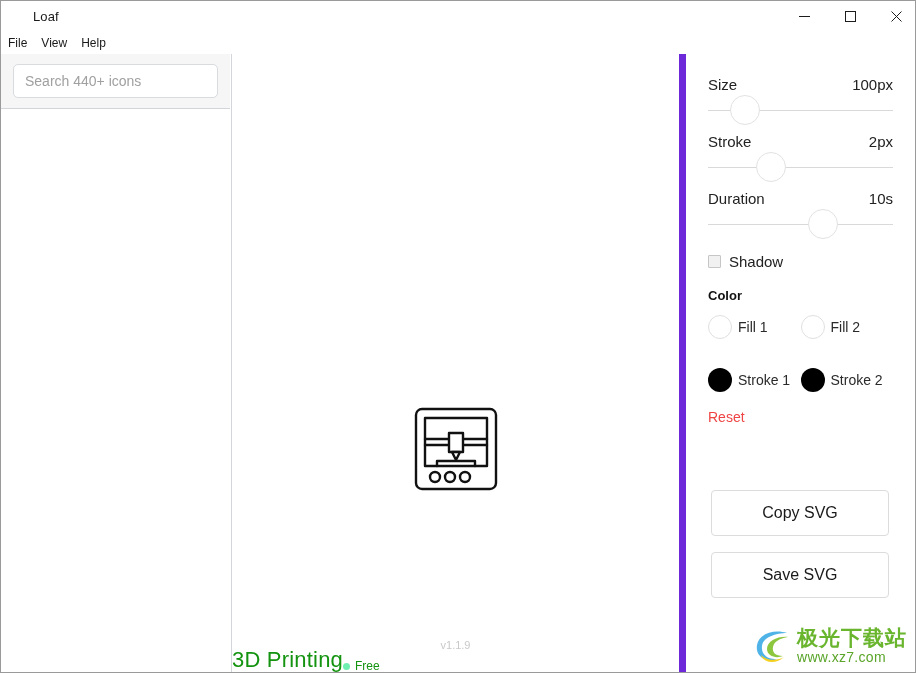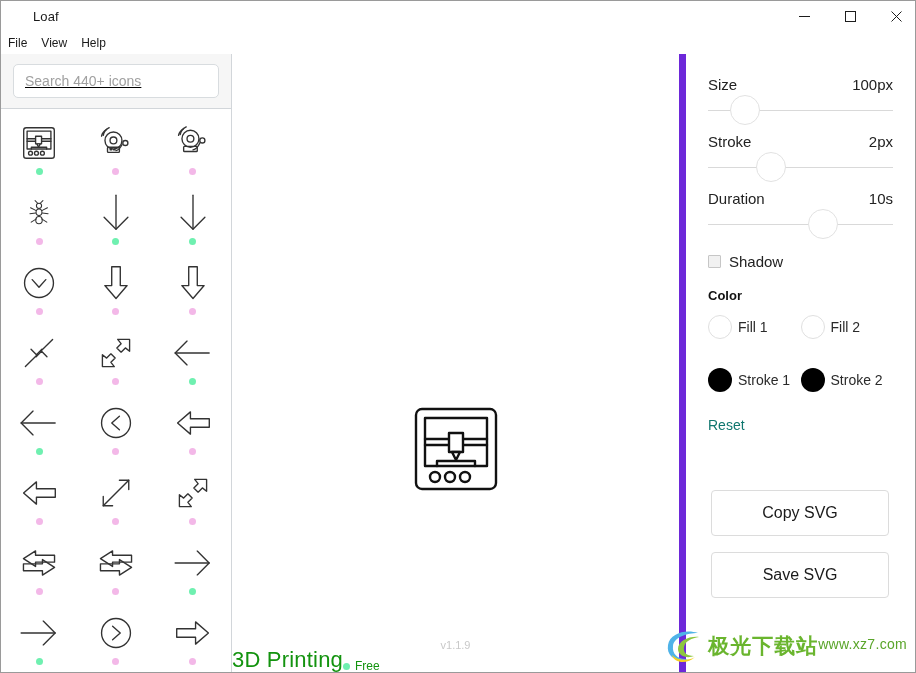--- a/index.html
+++ b/index.html
@@ -62,24 +62,23 @@
     position: absolute; top: 53px; left: 0;
     width: 914px; height: 619px;
     display: flex;
   }
 
   
   .sidebar {
     width: 231px; height: 619px;
     box-sizing: border-box;
     border-right: 1px solid #d2d6da;
-    display: flex; flex-direction: column;
+    display: flex; flex-direction: row;
     background: #ffffff;
     position: relative;
-    text-decoration: underline;
   }
   .search-wrap {
     height: 55px;
     box-sizing: border-box;
     background: #f6f6f6;
     border-bottom: 1px solid #d2d6da;
     display: flex; align-items: center;
     padding: 0 12px;
   }
   .search-input {
@@ -232,23 +231,23 @@
   .swatch {
     width: 24px; height: 24px;
     border-radius: 50%;
     box-sizing: border-box;
   }
   .swatch.empty { background: #ffffff; border: 1px solid #e0e0e0; }
   .swatch.filled { background: #000000; }
   .swatch-label { font-size: 14px; color: #2a2a2a; }
 
   .reset {
-    margin-top: 25px;
+    margin-top: 17px;
     font-size: 14px;
-    color: #0f766e;
+    color: #ef4444;
   }
 
   .action-btn {
     margin-top: 0;
     width: 178px; height: 46px;
     box-sizing: border-box;
     border: 1px solid #dcdcdc;
     border-radius: 4px;
     background: #ffffff;
     font-size: 16px;
@@ -260,21 +259,21 @@
   #save-svg-button { position: absolute; left: 25px; top: 498px; }
 
   
   .watermark {
     position: absolute;
     right: 8px; bottom: 6px;
     display: flex; align-items: center;
     gap: 4px;
     pointer-events: none;
   }
-  .wm-text { display: flex; line-height: 1; justify-content: center; }
+  .wm-text { display: flex; flex-direction: column; line-height: 1; justify-content: center; }
   .wm-cn {
     font-size: 21px; font-weight: bold;
     color: #6ab52e;
     letter-spacing: 1px;
   }
   .wm-url {
     font-size: 14px; font-weight: normal;
     color: #5aa52a;
     margin-top: 2px; letter-spacing: .3px;
   }

